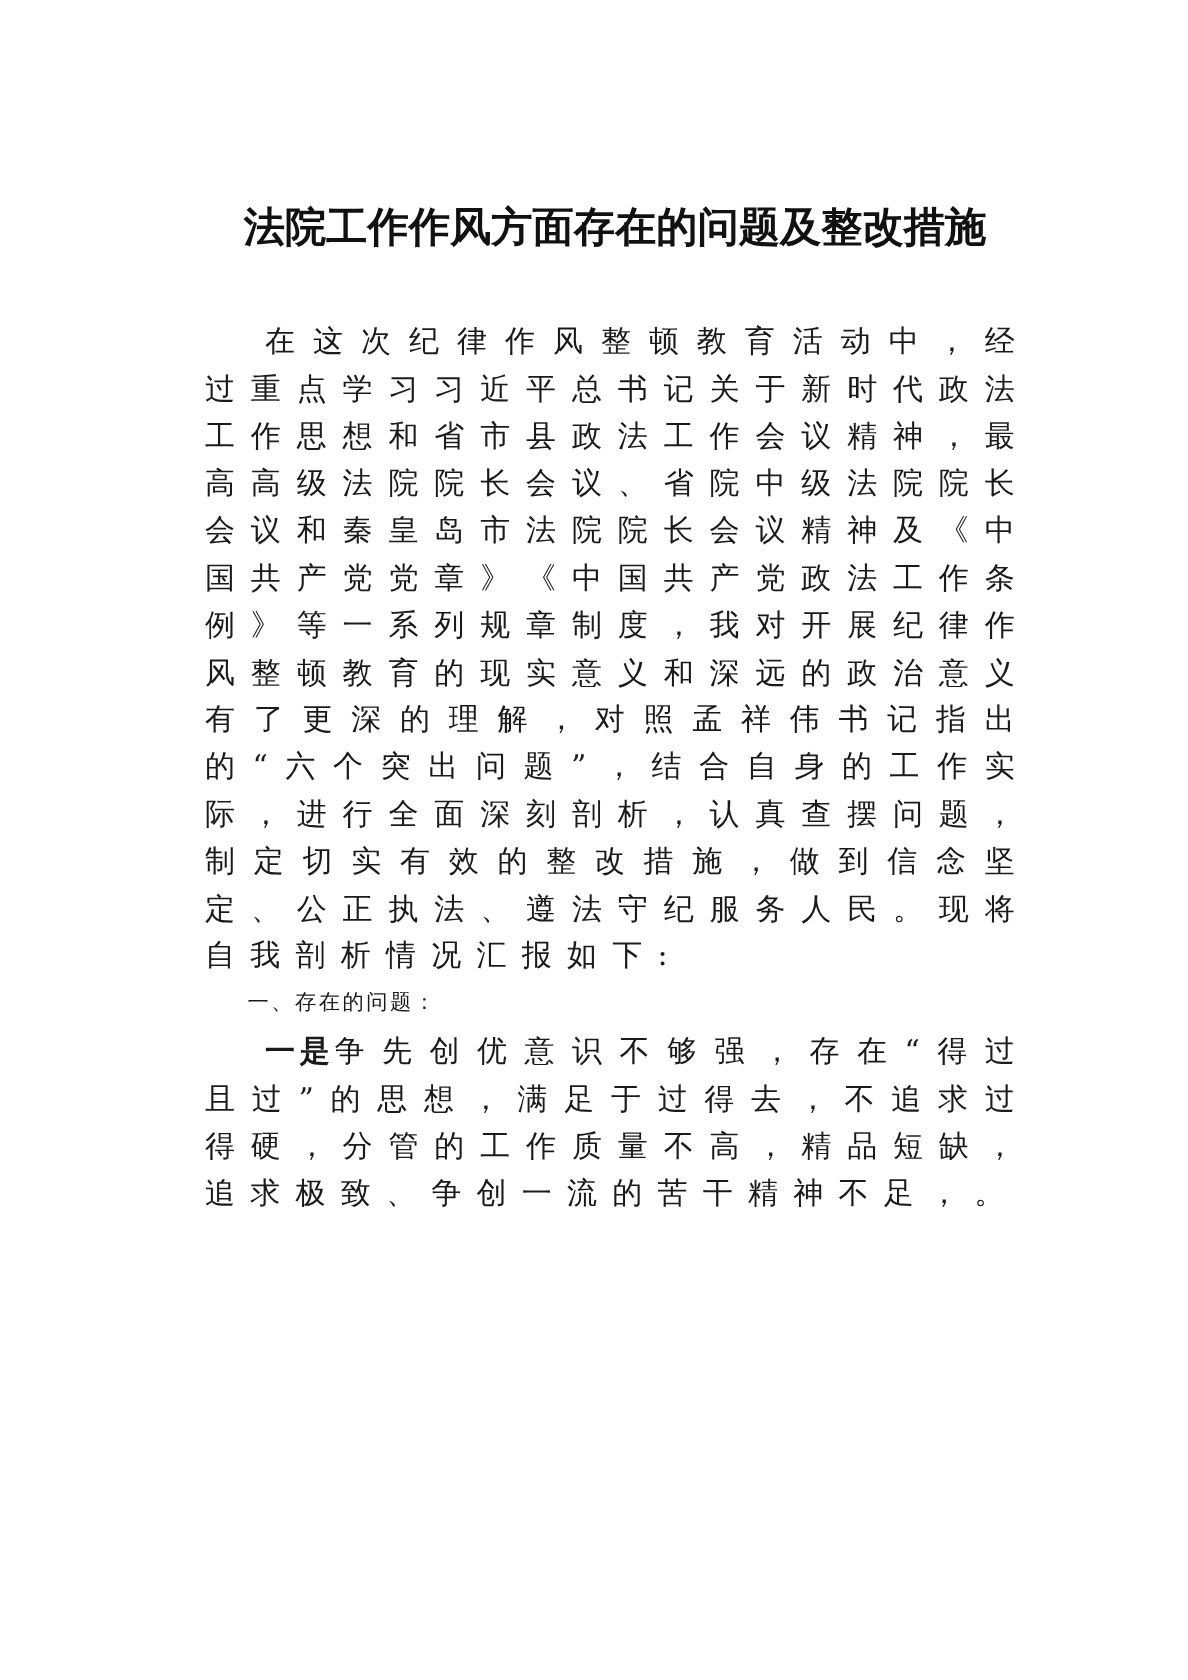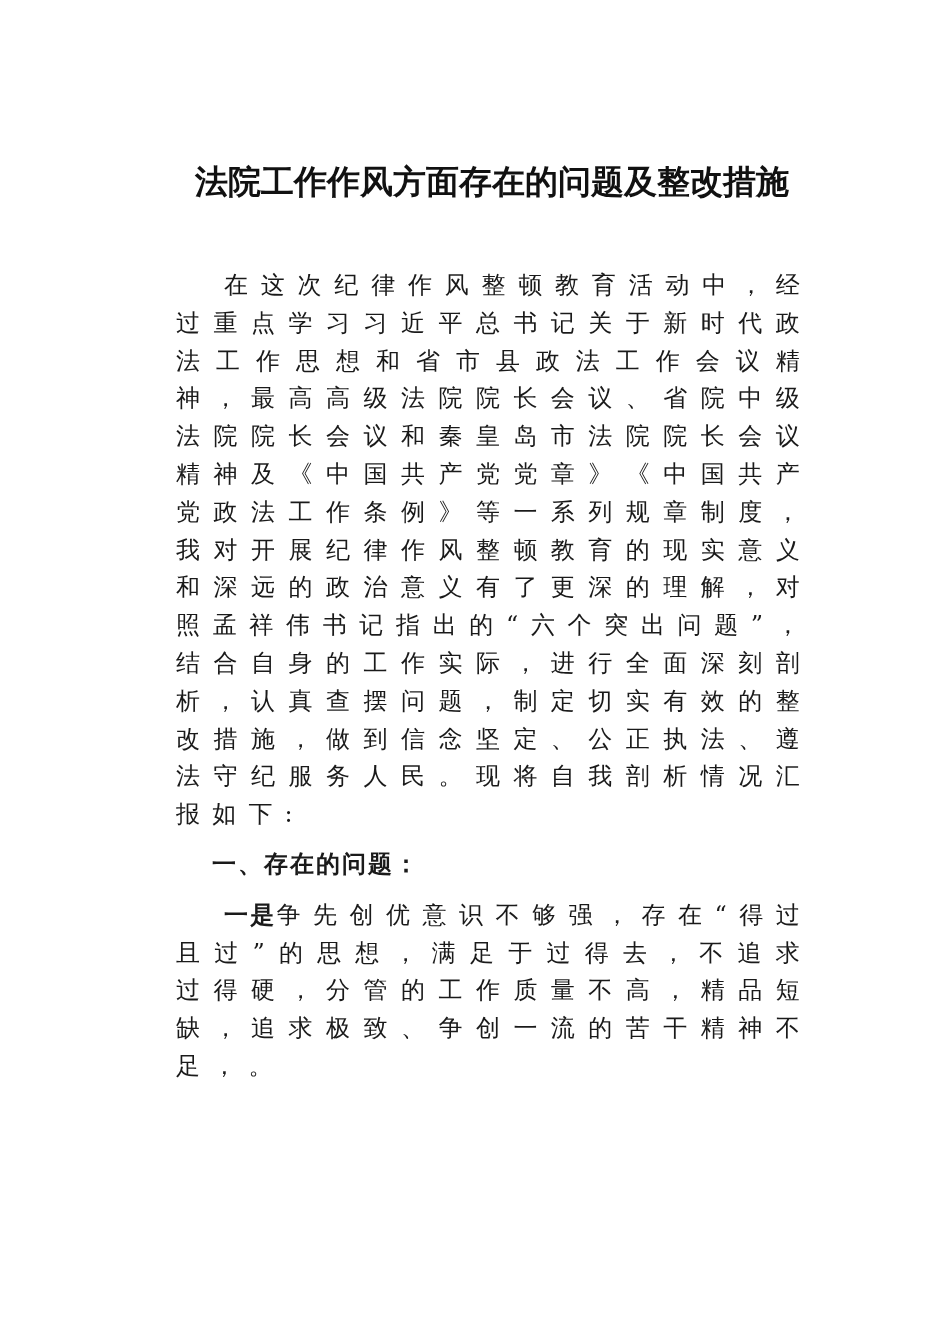--- a/index.html
+++ b/index.html
@@ -9,22 +9,22 @@
     position: absolute; left: 0; top: 160px; width: 950px; text-align: center;
     font-family: "DejaVu Serif", "Liberation Serif", serif;
     font-size: 33px; font-weight: bold; color: #111; letter-spacing: 0px;
   }
   .body {
     position: absolute; left: 147px; top: 255px; width: 660px;
     font-family: "DejaVu Serif", "Liberation Serif", serif;
     font-size: 24px; line-height: 37.8px; color: #1a1a1a;
     letter-spacing: 12.2px;
   }
-  .p { margin: 12px; text-align: justify; text-indent: 2em; }
-  .h1 { margin: 0; text-indent: 2em; font-family: "DejaVu Sans", "Liberation Sans", sans-serif; font-weight: bold; letter-spacing: 2px; font-size: 24px; }
+  .p { margin: 0; text-align: justify; text-indent: 2em; }
+  .h1 { margin: 0; text-indent: 2em; font-family: "DejaVu Sans", "Liberation Sans", sans-serif; font-weight: normal; letter-spacing: 2px; font-size: 17px; }
   .h2 { margin: 0; text-indent: 2em; letter-spacing: 4px; }
   .lead { font-weight: bold; letter-spacing: 2px; }
 </style>
 </head>
 <body>
 
 <div class="page">
   <div class="title">法院工作作风方面存在的问题及整改措施</div>
 
   <div class="body">

